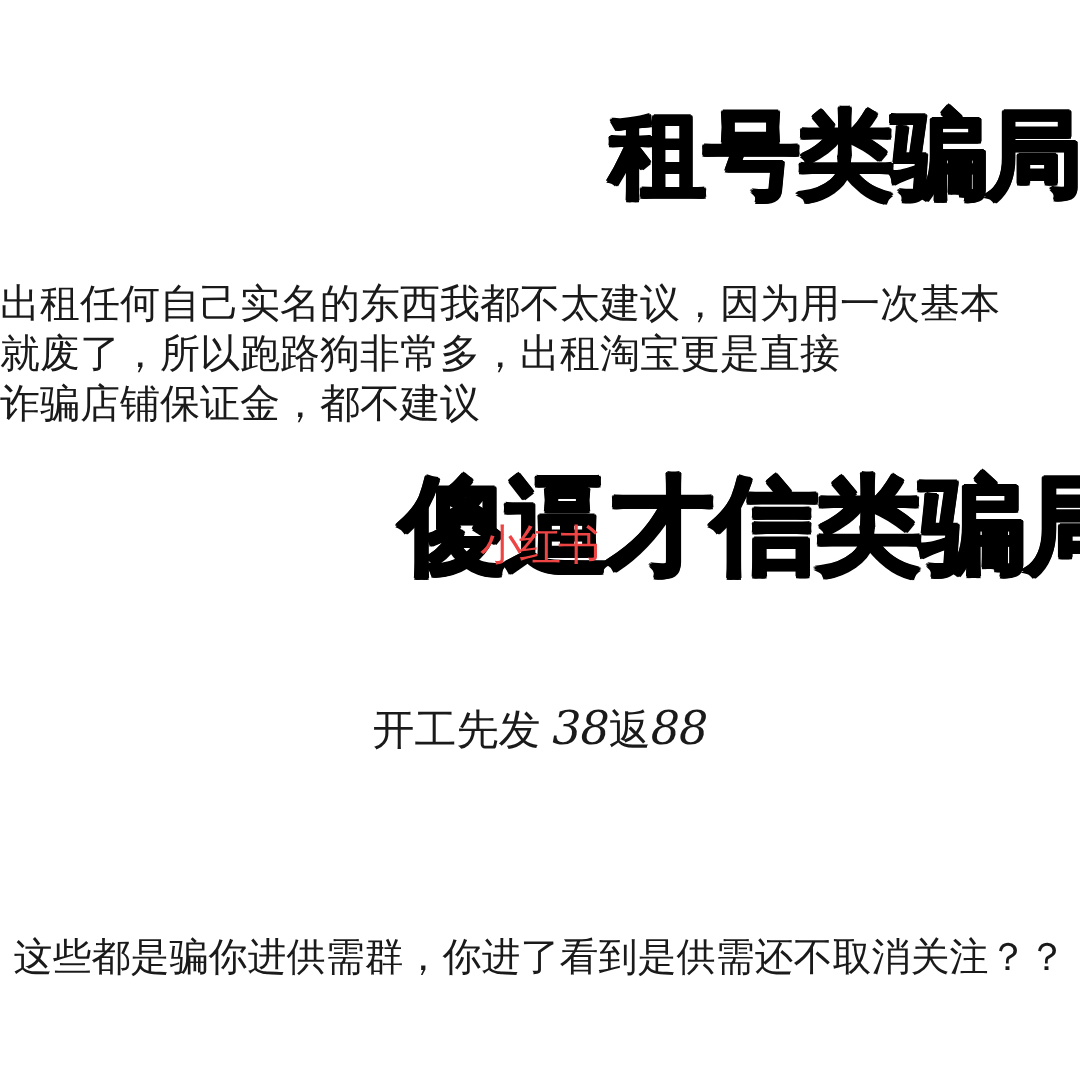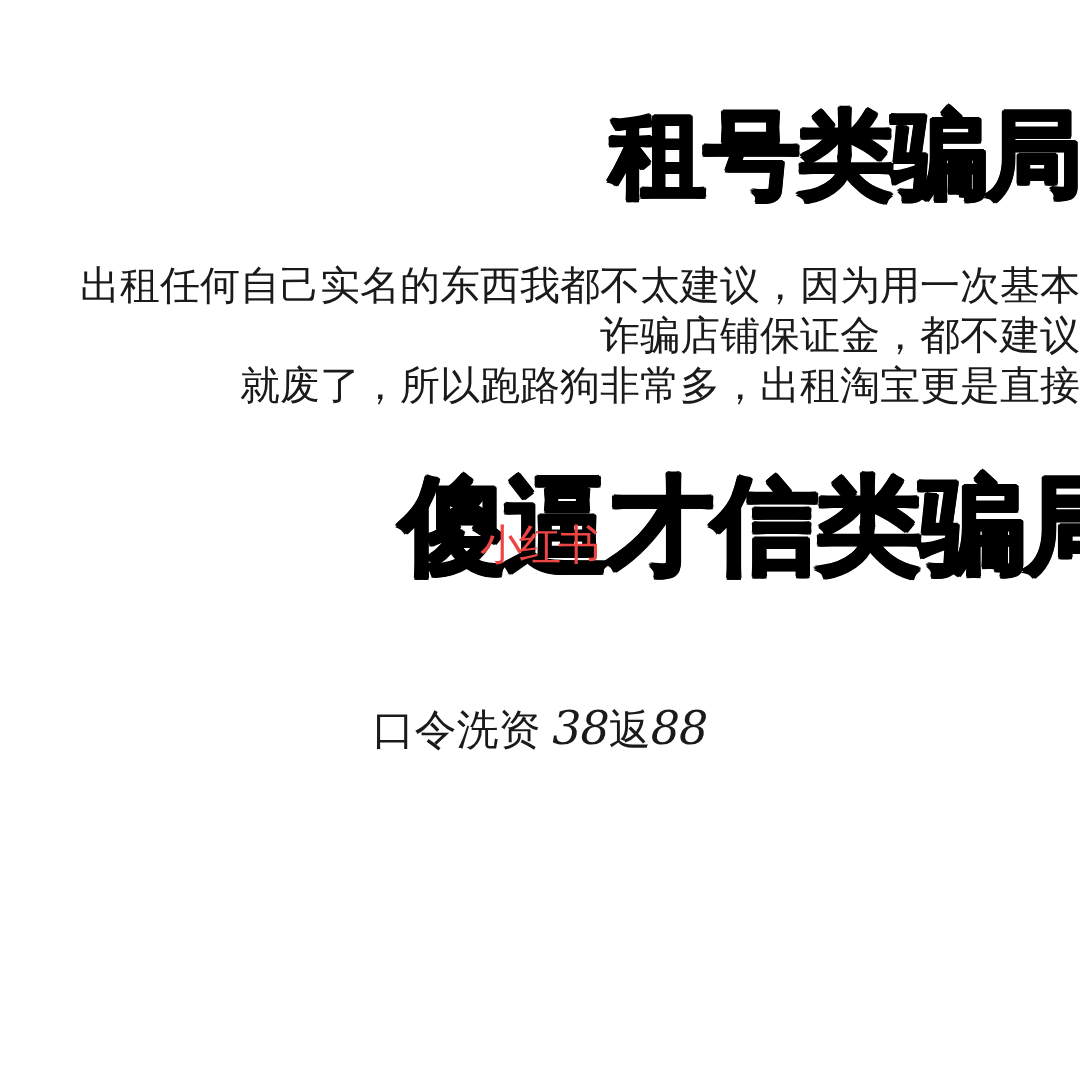--- a/index.html
+++ b/index.html
@@ -52,25 +52,26 @@
     font-weight: 400;
     color: #ef4444;
     letter-spacing: -3px;
     z-index: 2;
     white-space: nowrap;
   }
   .para {
     position: absolute;
     left: 0;
     width: 100%;
-    text-align: right;
+    text-align: left;
     font-size: 40px;
     line-height: 50px;
     color: #1a1a1a;
     white-space: nowrap;
+    margin-top: 18px;
   }
   .para-top {
     top: 260px;
   }
   .warning-line {
     position: absolute;
     top: 592px;
     left: 0;
     width: 100%;
     text-align: center;
@@ -113,27 +114,28 @@
 </style>
 </head>
 <body>
 
 <div class="canvas">
 
   <div class="display-title title-1">租号类骗局</div>
 
   <div class="para para-top">
     <div>出租任何自己实名的东西我都不太建议，因为用一次基本</div>
+    <div>就废了，所以跑路狗非常多，出租淘宝更是直接</div>
     <div>诈骗店铺保证金，都不建议</div>
-    <div>就废了，所以跑路狗非常多，出租淘宝更是直接</div>
   </div>
 
   <div class="display-title title-2">傻逼才信类骗局</div>
 
   <div class="watermark">小红书</div>
 
 
   <div class="scam-list">
-    <div class="scam-line"><span>口令洗资 </span><span class="num">38</span><span>返</span><span class="num">88</span></div>
+    <div class="scam-line"><span>开工先发 </span><span class="num">38</span><span>返</span><span class="num">88</span></div>
   </div>
 
+  <div class="closing-line">这些都是骗你进供需群，你进了看到是供需还不取消关注？？</div>
 
 </div>
 
 </body></html>

